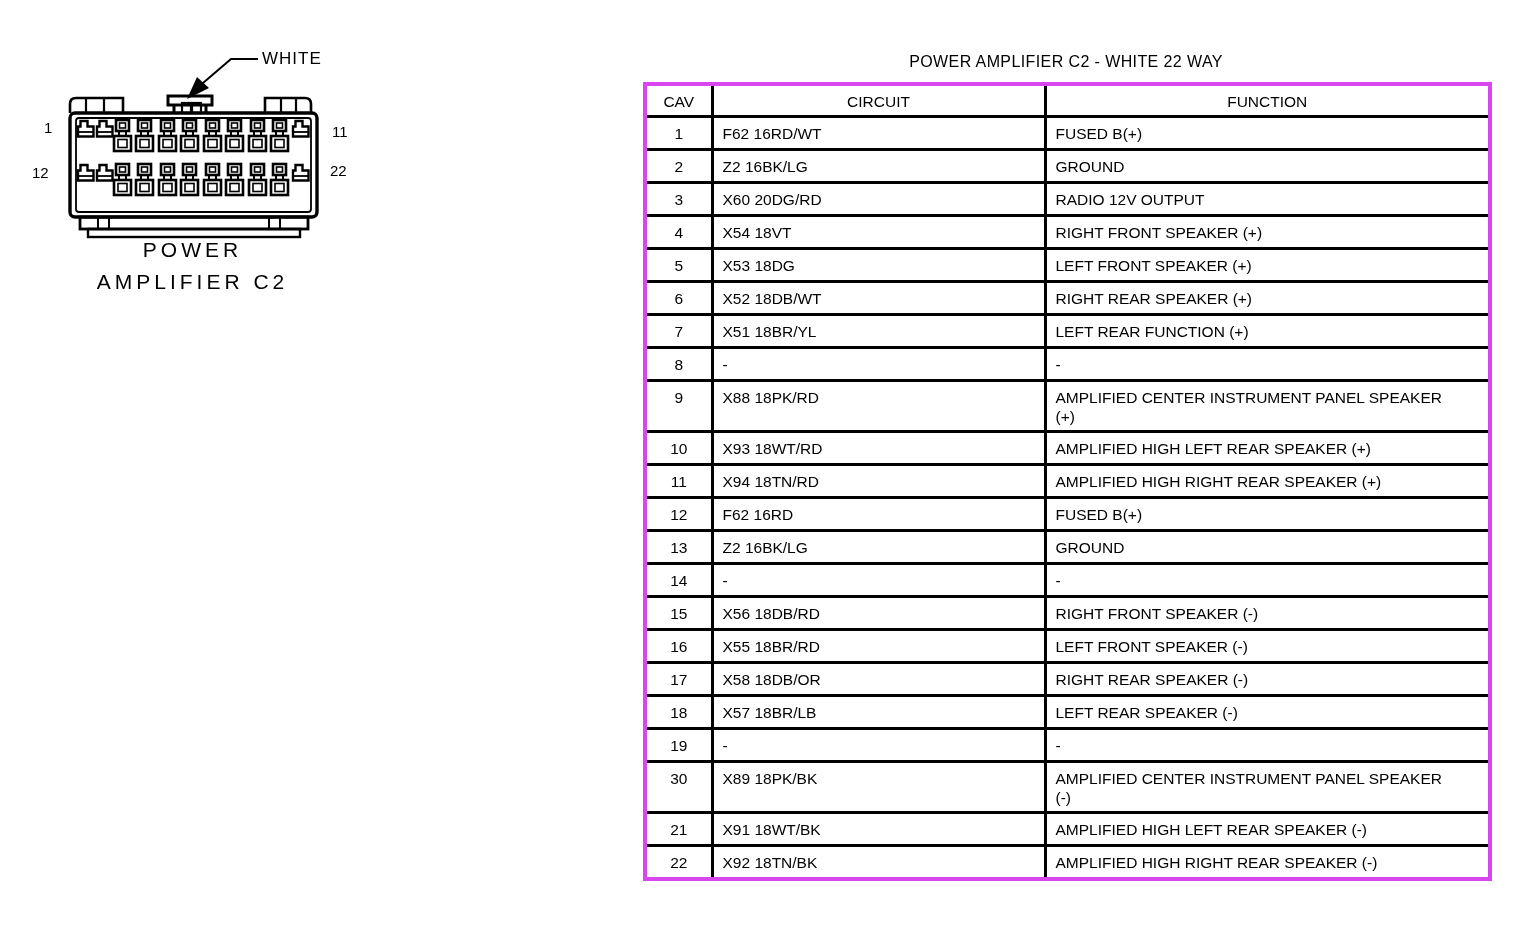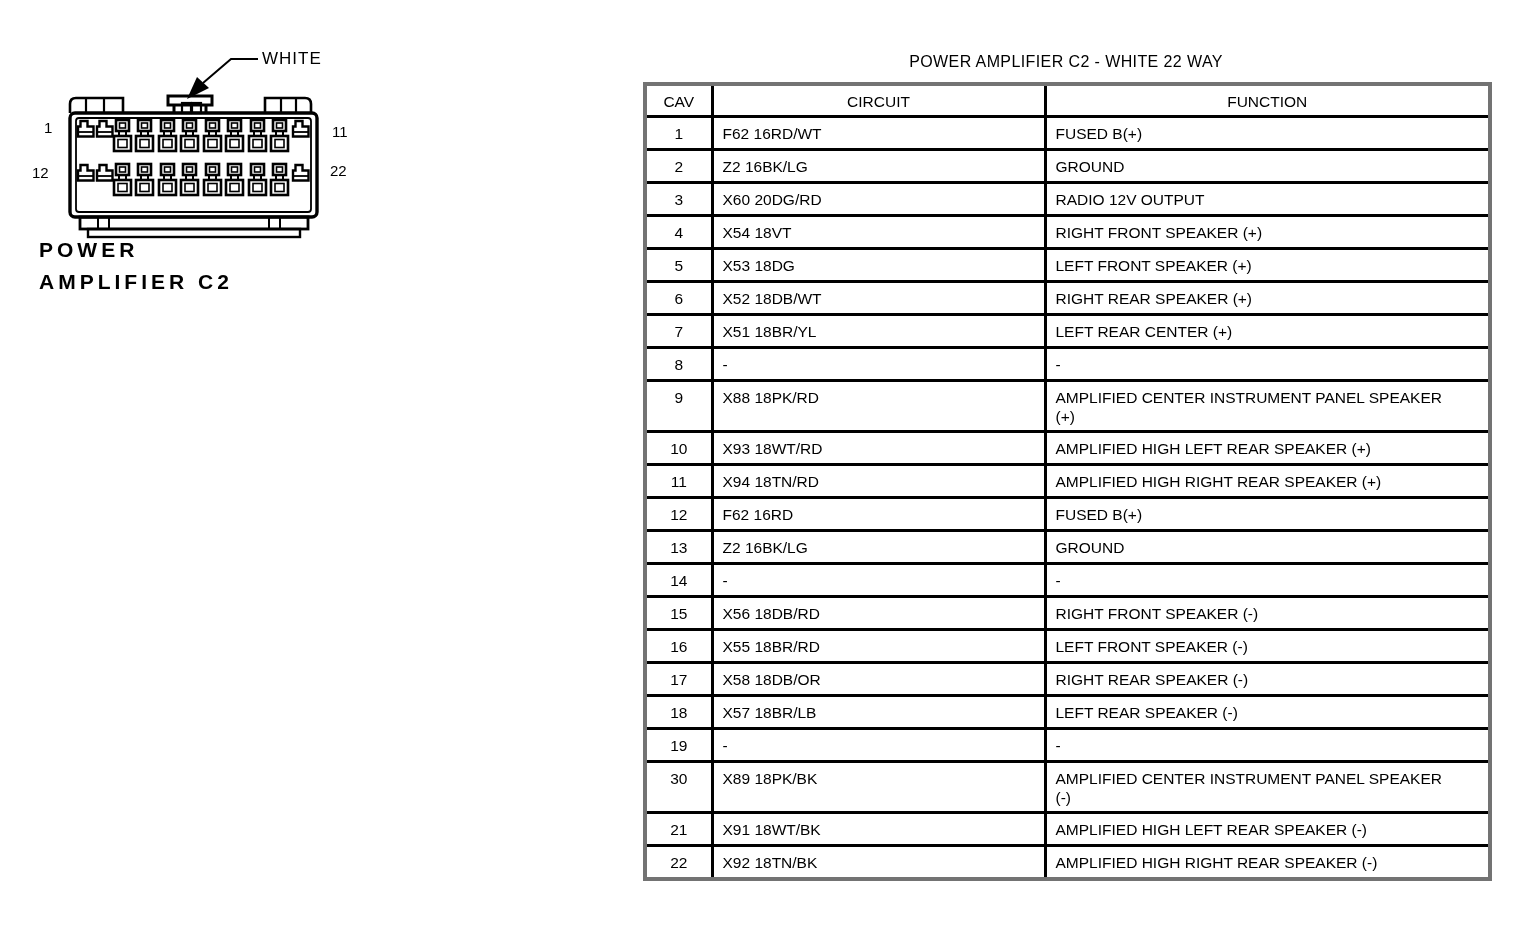--- a/index.html
+++ b/index.html
@@ -14,37 +14,37 @@
   .figure { position: absolute; left: 0; top: 0; width: 440px; height: 320px; }
   .figure svg { position: absolute; left: 0; top: 0; }
   .white-label {
     position: absolute; left: 262px; top: 49px;
     font-size: 17px; letter-spacing: 1px; font-weight: 500; text-align: right;
   }
   .pin-label {
     position: absolute; font-size: 15px; line-height: 17px; font-weight: 500;
   }
   .cap {
-    position: absolute; left: 39px; width: 295px; text-align: left;
+    position: absolute; left: 45px; width: 295px; text-align: center;
     font-size: 21px; letter-spacing: 4px; white-space: nowrap;
-    font-weight: 700;
+    font-weight: 400;
   }
   .cap1 { top: 238px; }
   .cap2 { top: 270px; }
 
   
   .table-block { position: absolute; left: 643px; top: 53px; width: 846px; }
   .tbl-title {
     text-align: center; font-size: 16px; height: 19px;
     margin-bottom: 10px; letter-spacing: 0.4px; font-weight: 500;
     white-space: nowrap;
   }
   table.pinout {
     border-collapse: collapse; width: 845px; table-layout: fixed;
-    border: 4px solid #737373;
+    border: 4px solid #d946ef;
   }
   .pinout th, .pinout td {
     border: 3px solid #000;
     font-size: 15.5px; font-weight: normal;
     vertical-align: top;
     padding: 6px 8px 4px 9px;
     line-height: 19px;
     overflow: hidden;
   }
   .pinout thead tr { height: 32px; }
@@ -190,21 +190,21 @@
           <td class="c-function"><span class="fn">LEFT FRONT SPEAKER (+)</span></td>
         </tr>
         <tr>
           <td class="c-cav"><span class="nw">6</span></td>
           <td class="c-circuit"><span class="nw">X52 18DB/WT</span></td>
           <td class="c-function"><span class="fn">RIGHT REAR SPEAKER (+)</span></td>
         </tr>
         <tr>
           <td class="c-cav"><span class="nw">7</span></td>
           <td class="c-circuit"><span class="nw">X51 18BR/YL</span></td>
-          <td class="c-function"><span class="fn">LEFT REAR CENTER (+)</span></td>
+          <td class="c-function"><span class="fn">LEFT REAR FUNCTION (+)</span></td>
         </tr>
         <tr>
           <td class="c-cav"><span class="nw">8</span></td>
           <td class="c-circuit"><span class="nw">-</span></td>
           <td class="c-function"><span class="fn">-</span></td>
         </tr>
         <tr>
           <td class="c-cav"><span class="nw">9</span></td>
           <td class="c-circuit"><span class="nw">X88 18PK/RD</span></td>
           <td class="c-function"><span class="fn">AMPLIFIED CENTER INSTRUMENT PANEL SPEAKER

